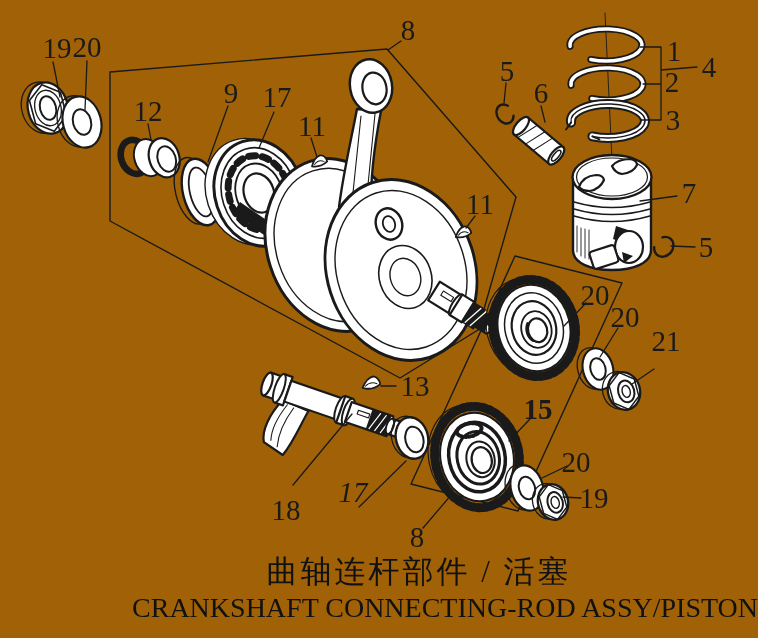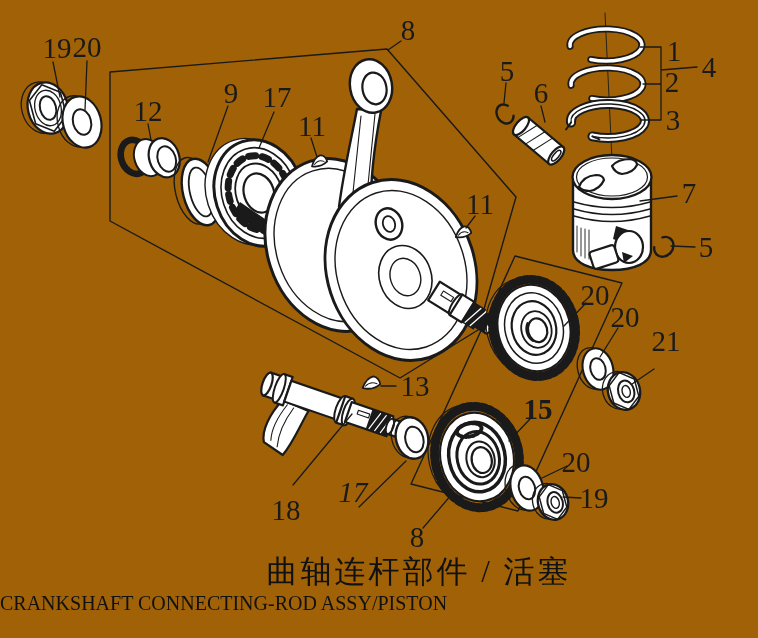--- a/index.html
+++ b/index.html
@@ -4,22 +4,22 @@
 <style>
   html,body{margin:0;padding:0;background:#fff;}
   #page{position:relative;width:758px;height:638px;background:#a16207;overflow:hidden;
         font-family:"Liberation Serif","DejaVu Serif",serif;}
   #art{position:absolute;left:0;top:0;}
   #callouts{position:absolute;left:0;top:0;width:758px;height:545px;}
   .callout{position:absolute;transform:translate(-50%,-50%);font-size:29px;color:#1a1a1a;
            line-height:1;white-space:nowrap;}
   #title-zh{position:absolute;left:0;top:551px;width:758px;text-align:center;
             font-size:31px;letter-spacing:3px;color:#111;padding-left:40px;}
-  #title-en{position:absolute;left:0;top:592px;width:758px;text-align:left;
-            font-size:20px;letter-spacing:0px;color:#111;}
+  #title-en{position:absolute;left:0;top:592px;width:758px;text-align:right;
+            font-size:28px;letter-spacing:0px;color:#111;}
   svg *{vector-effect:none;}
 </style>
 </head>
 <body>
 
 <div id="page">
 
   <svg id="art" width="758" height="638" viewBox="0 0 758 638" stroke="#1a1a1a" fill="none" stroke-linecap="round" stroke-linejoin="round">
 
     <g>

